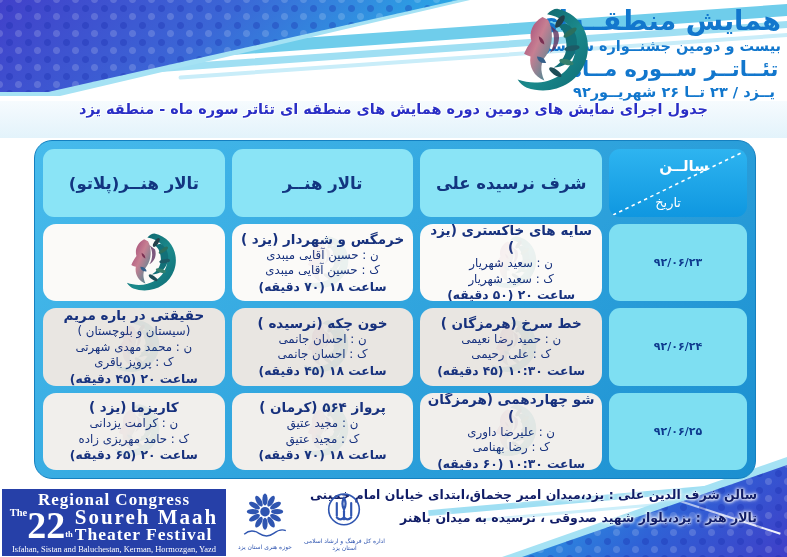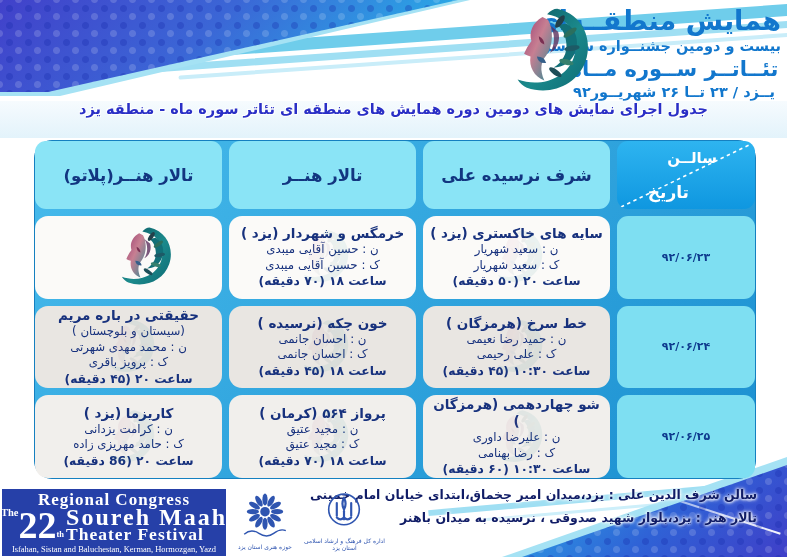--- a/index.html
+++ b/index.html
@@ -44,26 +44,26 @@
   .hdr .t4{font-size:14.5px; font-weight:700; line-height:20px; white-space:nowrap;}
   .logo-main{position:absolute; top:5px; left:502px; width:92px; height:92px;}
   
   .banner-band{position:absolute; top:101px; left:0; width:100%; height:37px;
     background:linear-gradient(180deg,#f6fbfe,#e3f3fb); display:flex; align-items:flex-start; justify-content:center;}
   .banner-text{direction:rtl; font-size:14.5px; font-weight:700; color:#2a2fc6;
     text-shadow:0 0 2px #fff,0 0 2px #fff,1px 1px 0 #fff,-1px -1px 0 #fff;}
   
   .tbl{position:absolute; left:34px; top:140px; width:722px; height:339px; box-sizing:border-box;
     background:linear-gradient(135deg,#47bbec,#1b8fd0); border:1px solid #1580c0; border-radius:18px;
-    padding:0; display:grid; direction:rtl; gap:7px;
+    padding:8px; display:grid; direction:rtl; gap:7px;
     grid-template-columns:138px 1fr 1fr 1fr; grid-template-rows:68px 1fr 1fr 1fr;}
   .cell{border-radius:11px; overflow:hidden; position:relative;}
   .corner{background:linear-gradient(180deg,#2eb4f0,#0f97e0); color:#fff;}
   .corner .ct{position:absolute; top:8px;  right:38px; font-size:15px; font-weight:700;}
-  .corner .cb{position:absolute; bottom:7px; right:66px; font-size:17px; font-weight:700;}
+  .corner .cb{position:absolute; bottom:7px; right:66px; font-size:13px; font-weight:400;}
   .corner svg{position:absolute; inset:0; width:100%; height:100%;}
   .head{background:#8ae4f6; display:flex; align-items:center; justify-content:center;
     font-size:16.5px; font-weight:700; color:#123580; white-space:nowrap;}
   .date{background:#7edff2; display:flex; align-items:center; justify-content:center;
     font-size:11px; font-weight:700; color:#0e3a8e; letter-spacing:1px;}
   .data{display:flex; flex-direction:column; align-items:center; justify-content:center;
     text-align:center; color:#17317d; padding:4px 6px; box-sizing:border-box; border-radius:13px;}
   .bg-a{background:#fbfaf8;} .bg-b{background:#e9e6e2;} .bg-c{background:#f1efec;}
   .data .t {font-size:13.5px; font-weight:700; line-height:17px;}
   .data .l {font-size:11.8px; font-weight:500; line-height:15.5px;}
@@ -78,21 +78,21 @@
     text-shadow:0 0 3px #fff,0 0 3px #fff,0 0 5px #fff; z-index:5;}
   
   .ebox{position:absolute; left:2px; top:489px; width:224px; height:67px; box-sizing:border-box;
     background:#2640a8; color:#fff; font-family:"Liberation Serif", serif; text-align:center; padding-top:1px; z-index:5;}
   .eb-l1{font-size:17px; font-weight:700; letter-spacing:1px; line-height:19px; white-space:nowrap;}
   .eb-mid{display:flex; justify-content:center; line-height:1; margin-top:-1px;}
   .eb-the{font-size:10.5px; font-weight:700; margin-top:0;}
   .eb-num{font-size:38px; font-weight:700; line-height:34px;}
   .eb-ord{font-size:8.5px; font-weight:700; margin-top:22px;}
   .eb-col{margin-left:2px; text-align:left;}
-  .eb-l2{font-size:24px; font-weight:700; letter-spacing:2px; line-height:18px; white-space:nowrap;text-align:center;}
+  .eb-l2{font-size:21px; font-weight:700; letter-spacing:2px; line-height:18px; white-space:nowrap;text-align:center;}
   .eb-l3{font-size:17.5px; font-weight:700; letter-spacing:1px; line-height:17px; white-space:nowrap;}
   .eb-l4{font-size:9px; transform:scaleX(.94); white-space:nowrap; line-height:10px; margin-top:1px;}
   
   .logos{position:absolute; left:238px; top:489px; display:flex; gap:12px; align-items:flex-start; z-index:5;}
   .lg{display:flex; flex-direction:column; align-items:center; color:#2f55b0;}
   .lg .cap{font-size:6px; direction:rtl; line-height:7px; white-space:nowrap;}
 </style>
 </head>
 <body>
 
@@ -232,21 +232,21 @@
     <div class="l">ک : مجید عتیق</div>
     <div class="tm">ساعت ۱۸ (۷۰ دقیقه)</div>
     <svg class="wm">
         <use href="#logo"></use>
       </svg>
   </div>
   <div class="cell data bg-c">
     <div class="t">کاریزما (یزد )</div>
     <div class="l">ن : کرامت یزدانی</div>
     <div class="l">ک : حامد مهریزی زاده</div>
-    <div class="tm">ساعت ۲۰ (86 دقیقه)</div>
+    <div class="tm">ساعت ۲۰ (۶۵ دقیقه)</div>
     <svg class="wm">
         <use href="#logo"></use>
       </svg>
   </div>
 </div>
 
 <div class="footer">
   <div>سالن شرف الدین علی : یزد،میدان امیر چخماق،ابتدای خیابان امام خمینی</div>
   <div>تالار هنر : یزد،بلوار شهید صدوقی ، نرسیده به میدان باهنر</div>
 </div>

